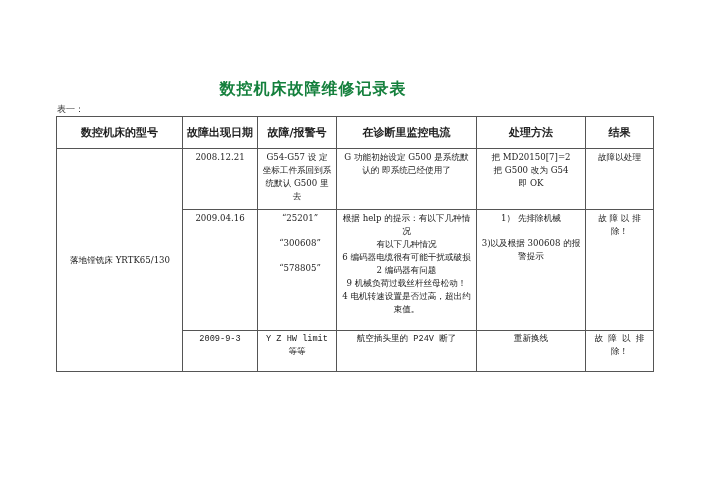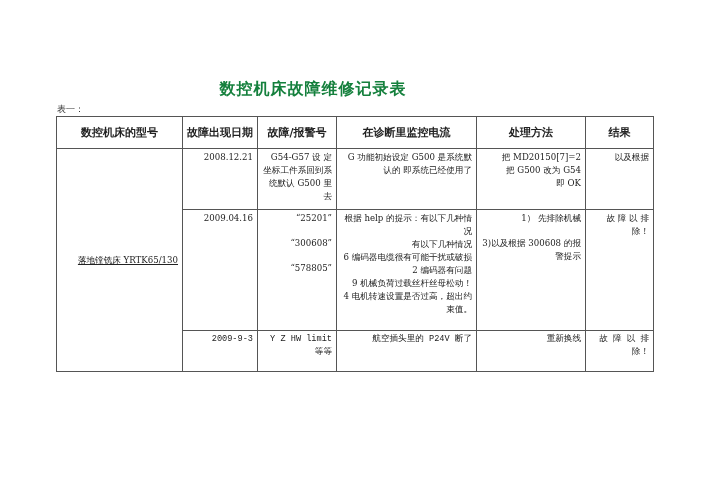--- a/index.html
+++ b/index.html
@@ -4,23 +4,23 @@
 <style>
   html, body { margin:0; padding:0; background:#ffffff; }
   body { width:707px; height:500px; position:relative; overflow:hidden;
          font-family: "DejaVu Serif", "Liberation Serif", serif; color:#222; }
   .title { position:absolute; left:0; width:626px; top:79px; text-align:center;
            font-size:16px; font-weight:bold; letter-spacing:1px; color:#15803d; }
   .caption { position:absolute; left:57px; top:103px; font-size:9px; color:#333; }
   table.rec { position:absolute; left:56px; top:116px; border-collapse:collapse;
               table-layout:fixed; width:597px; font-size:8.6px; line-height:13px; }
   table.rec td, table.rec th { border:1px solid #555; vertical-align:top;
-              padding:2px 4px; text-align:right; word-break:break-all; }
+              padding:2px 4px; text-align:center; word-break:break-all; }
   table.rec th { font-weight:bold; text-align:center; vertical-align:middle; height:27px; font-size:11px; }
-  table.rec td.model { vertical-align:middle; padding-left:5px;text-decoration:underline; }
+  table.rec td.model { vertical-align:middle; padding-left:5px; }
   .r1 td { height:56px; }
   .r2 td { height:116px; }
   .r3 td { height:36px;font-family:Liberation Mono, monospace; }
   .just { text-align:justify; }
   .gap { display:block; height:12px; }
 </style>
 </head>
 <body>
 
 <div class="title">数控机床故障维修记录表</div>
@@ -49,21 +49,21 @@
     <td>2008.12.21</td>
     <td class="just">G54-G57 设 定 坐标工件系回到系统默认 G500 里去</td>
     <td class="just">
       <div>G 功能初始设定  G500 是系统默认的 即系统已经使用了</div>
     </td>
     <td>
       <div>把 MD20150[7]=2</div>
       <div>把 G500 改为 G54</div>
       <div>即 OK</div>
     </td>
-    <td>以及根据</td>
+    <td>故障以处理</td>
   </tr>
   <tr class="r2">
     <td>2009.04.16</td>
     <td>
       <div style="padding-left:6px">“25201”</div>
       <span class="gap"></span>
       <div style="padding-left:6px">“300608”</div>
       <span class="gap"></span>
       <div style="padding-left:6px">“578805”</div>
     </td>

